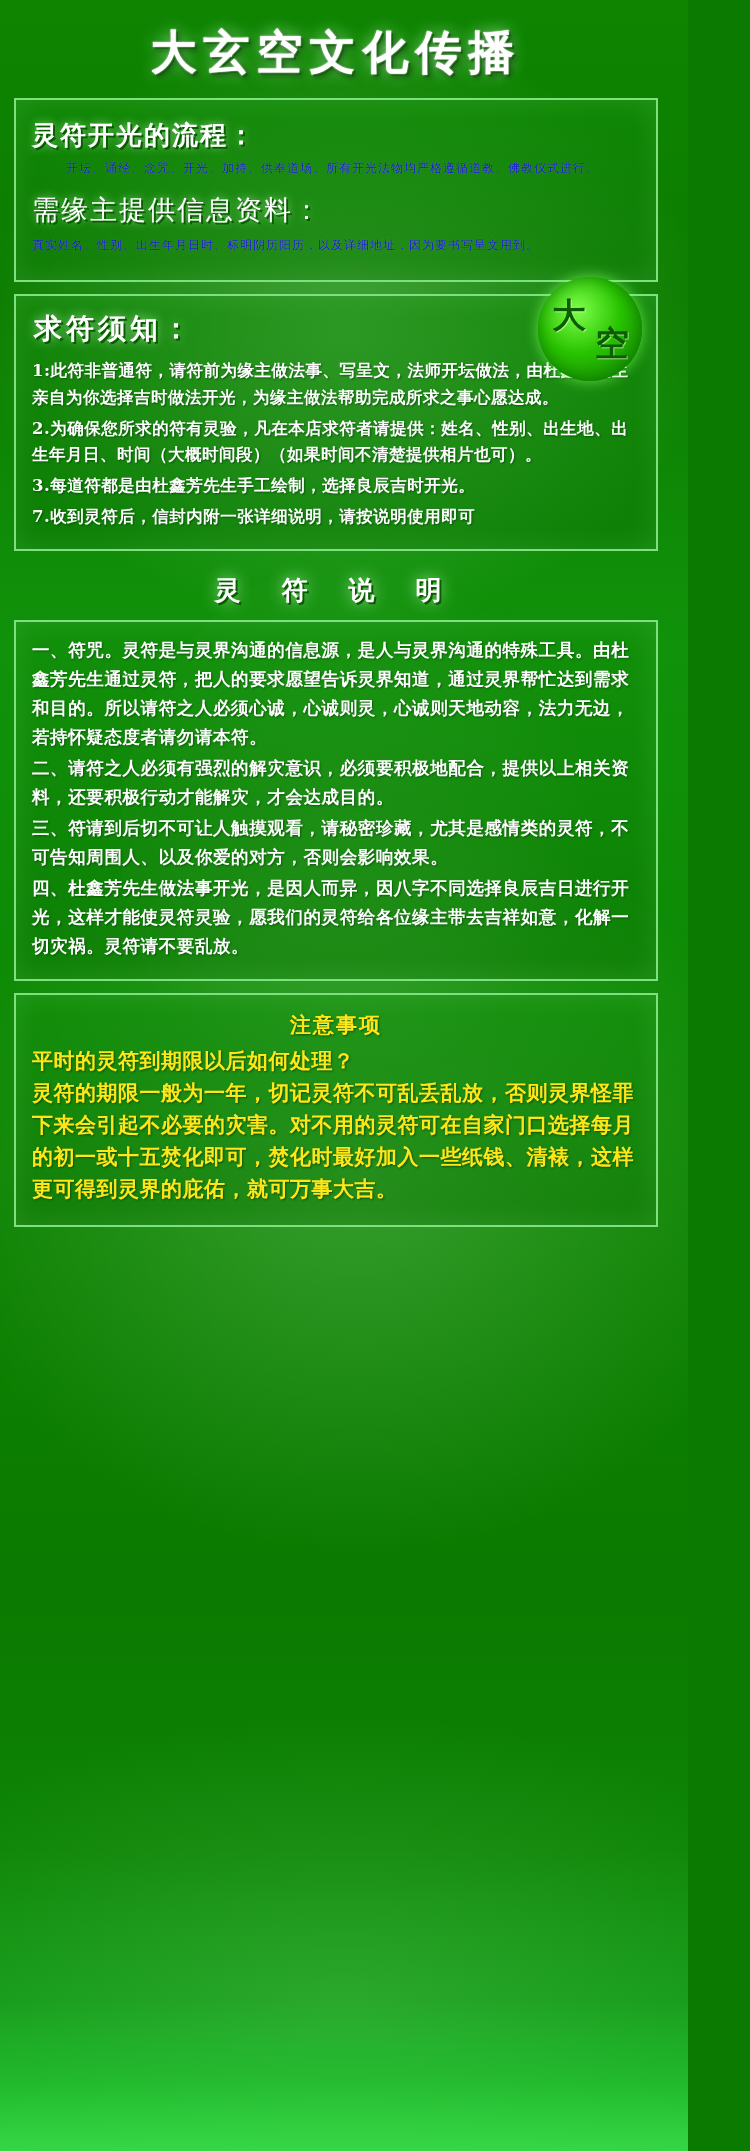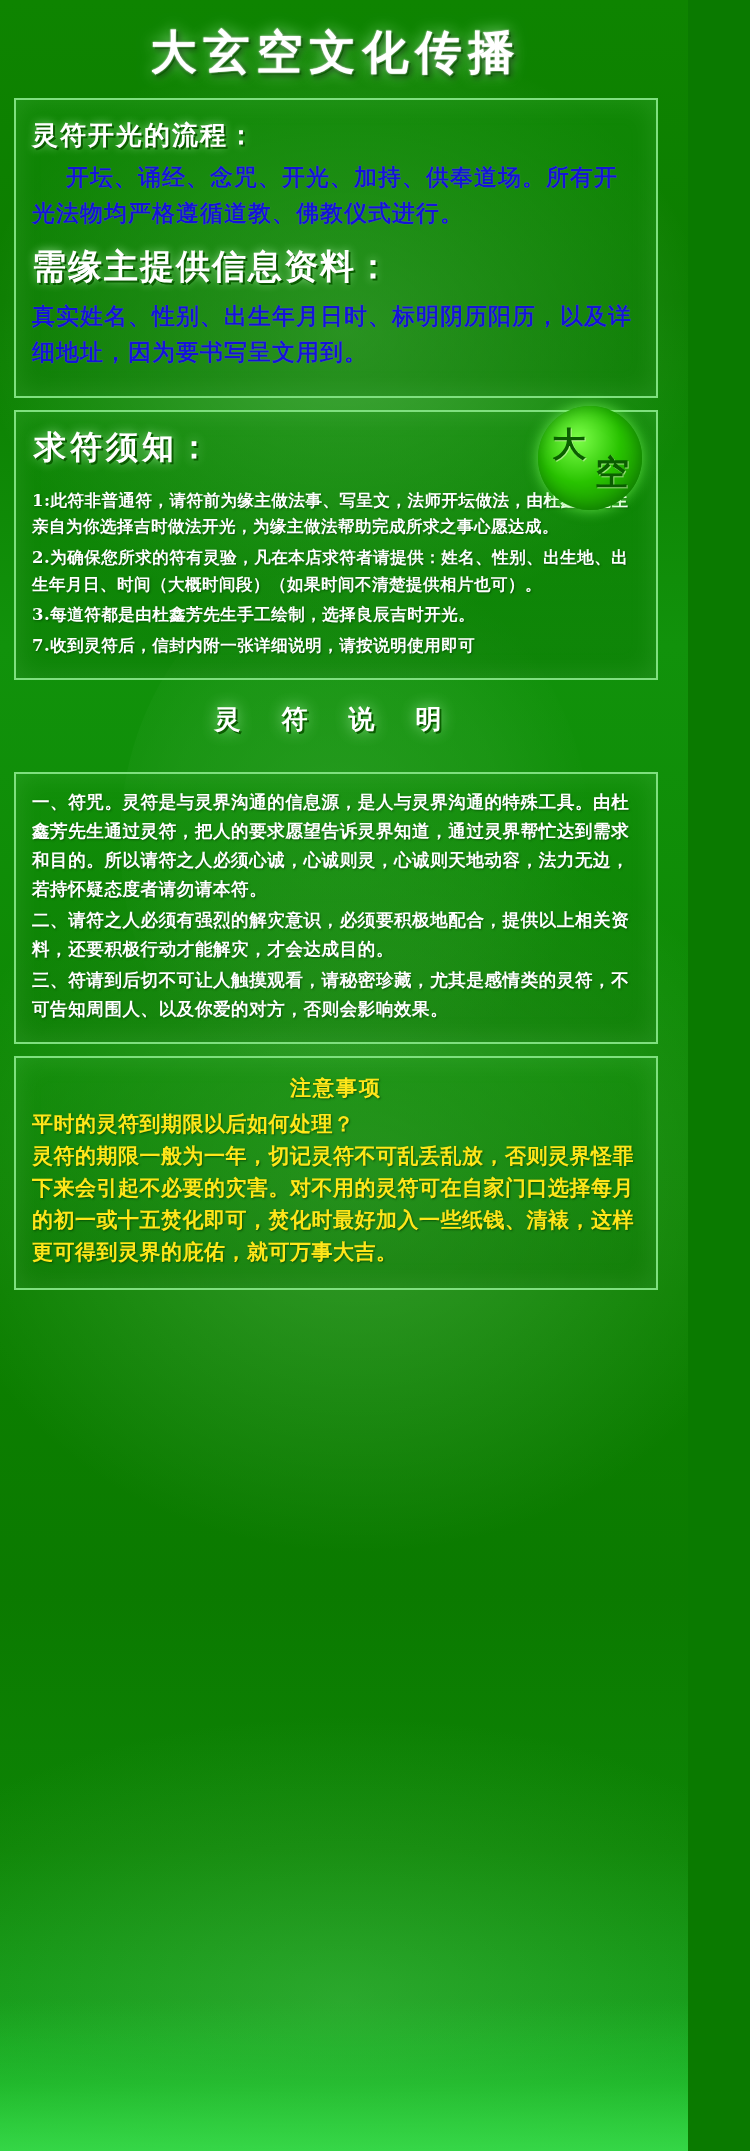--- a/index.html
+++ b/index.html
@@ -74,53 +74,53 @@
     font-family: "DejaVu Serif", "Liberation Serif", serif;
     font-size: 26px;
     font-weight: bold;
     color: #ffffff;
     letter-spacing: 2px;
     margin: 6px 0 6px 0;
     text-shadow: 2px 2px 0 #0a5c00, 0 0 10px rgba(200,255,200,0.7);
   }
   .blue-text {
     font-family: "DejaVu Serif", "Liberation Serif", serif;
-    font-size: 23px;
-    font-weight: bold;
+    font-size: 12px;
+    font-weight: normal;
     line-height: 1.55;
     color: #1414d8;
     text-shadow: 0 0 1px rgba(255,255,255,0.35);
     letter-spacing: 1px;
     margin: 2px 0 10px 0;
   }
   .blue-text.indent {
     text-indent: 34px;
   }
   .sec-head-2 {
     font-family: "DejaVu Serif", "Liberation Serif", serif;
-    font-size: 34px;
-    font-weight: bold;
+    font-size: 27px;
+    font-weight: normal;
     color: #ffffff;
     letter-spacing: 2px;
     margin: 14px 0 8px 0;
     text-shadow: 2px 2px 0 #0a5c00, 0 0 10px rgba(200,255,200,0.7);
   }
   .panel-notice {
     background: linear-gradient(180deg, rgba(16,138,8,0.42) 0%, rgba(10,110,2,0.38) 100%);
     padding: 14px 16px 14px 16px;
     position: relative;
   }
   .notice-head {
     font-family: "DejaVu Serif", "Liberation Serif", serif;
-    font-size: 32px;
+    font-size: 28px;
     font-weight: bold;
     color: #ffffff;
     letter-spacing: 4px;
     text-shadow: 2px 2px 0 #0a5c00, 0 0 12px rgba(200,255,200,0.75);
-    margin: 0 0 18px 2px;
+    margin: 0 0 10px 2px;
   }
   .notice-item {
     font-family: "DejaVu Serif", "Liberation Serif", serif;
     font-size: 16.5px;
     font-weight: bold;
     line-height: 1.62;
     color: #ffffff;
     letter-spacing: 0.5px;
     margin: 0 0 4px 0;
     text-shadow: 1px 1px 2px rgba(0,60,0,0.65);
@@ -156,21 +156,20 @@
     font-family: "DejaVu Serif", "Liberation Serif", serif;
     font-size: 26px;
     font-weight: bold;
     color: #ffffff;
     letter-spacing: 16px;
     text-shadow: 2px 2px 0 #0a5c00, 0 0 16px rgba(190,255,190,0.85);
   }
   .panel-explain {
     background: linear-gradient(180deg, rgba(18,142,10,0.45) 0%, rgba(11,112,2,0.40) 100%);
     padding: 14px 16px 16px 16px;
-    margin-top: 23px;
   }
   .explain-p {
     font-family: "DejaVu Serif", "Liberation Serif", serif;
     font-size: 17.5px;
     font-weight: bold;
     line-height: 1.66;
     color: #ffffff;
     letter-spacing: 0.6px;
     margin: 0 0 2px 0;
     text-shadow: 1px 1px 2px rgba(0,60,0,0.6);
@@ -240,20 +239,21 @@
   </div>
 
   <div class="divider-title">
     <span>灵 符 说 明</span>
   </div>
 
   <div class="panel panel-explain">
     <div class="explain-p">一、符咒。灵符是与灵界沟通的信息源，是人与灵界沟通的特殊工具。由杜鑫芳先生通过灵符，把人的要求愿望告诉灵界知道，通过灵界帮忙达到需求和目的。所以请符之人必须心诚，心诚则灵，心诚则天地动容，法力无边，若持怀疑态度者请勿请本符。</div>
     <div class="explain-p">二、请符之人必须有强烈的解灾意识，必须要积极地配合，提供以上相关资料，还要积极行动才能解灾，才会达成目的。</div>
     <div class="explain-p">三、符请到后切不可让人触摸观看，请秘密珍藏，尤其是感情类的灵符，不可告知周围人、以及你爱的对方，否则会影响效果。</div>
+    <div class="explain-p">四、杜鑫芳先生做法事开光，是因人而异，因八字不同选择良辰吉日进行开光，这样才能使灵符灵验，愿我们的灵符给各位缘主带去吉祥如意，化解一切灾祸。灵符请不要乱放。</div>
   </div>
 
   <div class="panel panel-attention">
     <div class="attention-head">注意事项</div>
     <div class="attention-p">平时的灵符到期限以后如何处理？</div>
     <div class="attention-p">灵符的期限一般为一年，切记灵符不可乱丢乱放，否则灵界怪罪下来会引起不必要的灾害。对不用的灵符可在自家门口选择每月的初一或十五焚化即可，焚化时最好加入一些纸钱、清裱，这样更可得到灵界的庇佑，就可万事大吉。</div>
   </div>
 
   <div class="bottom-glow"></div>
 </div>

